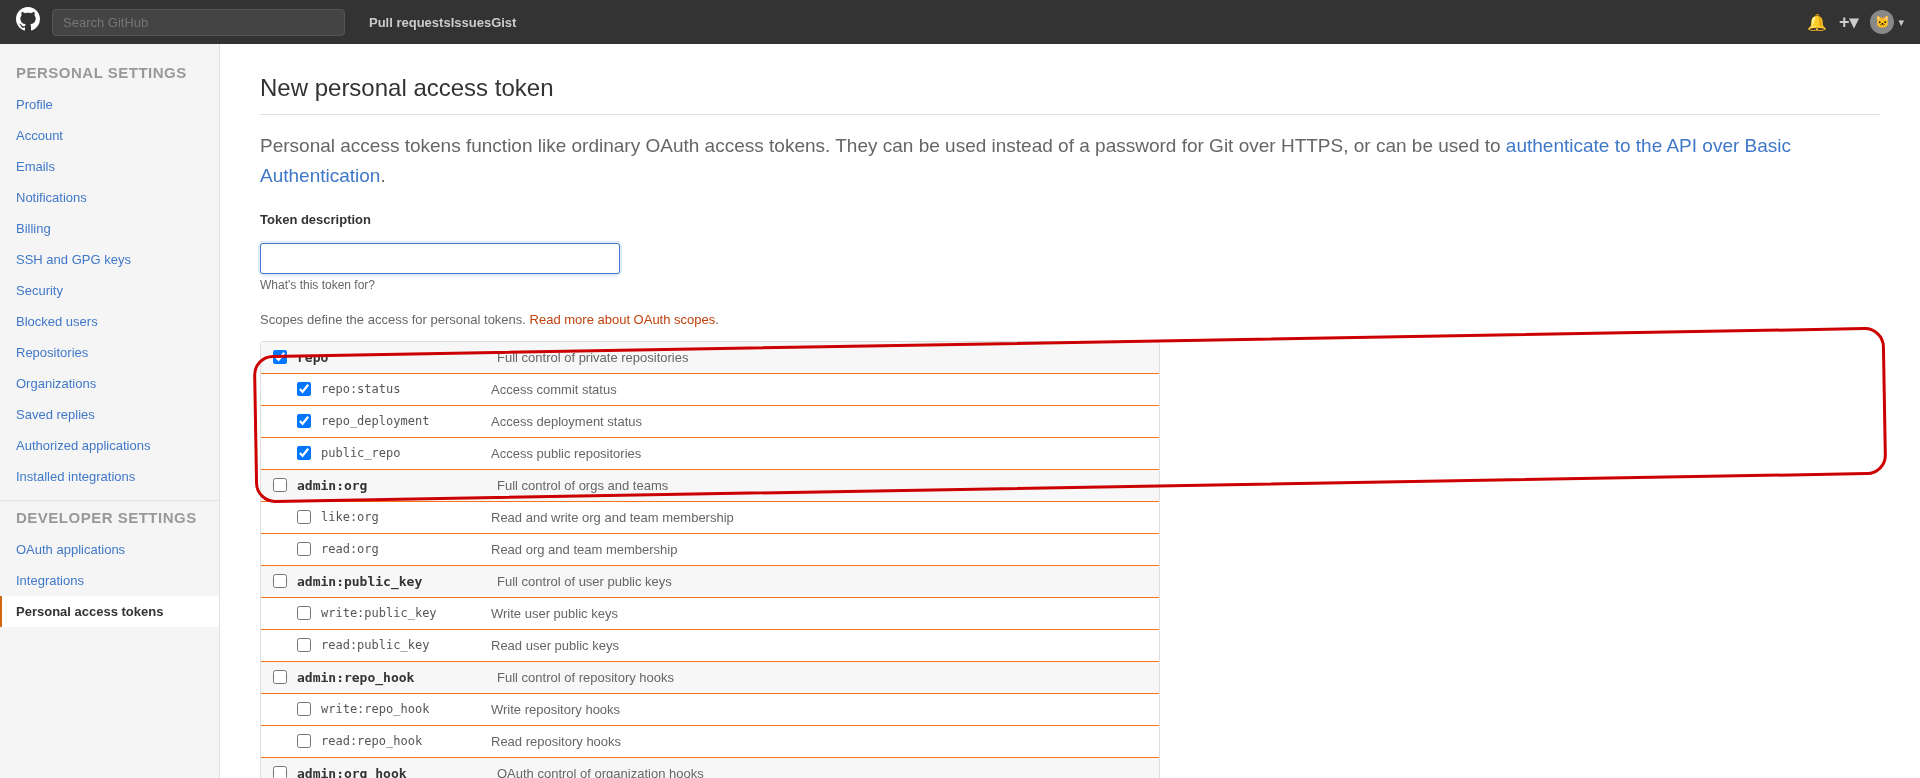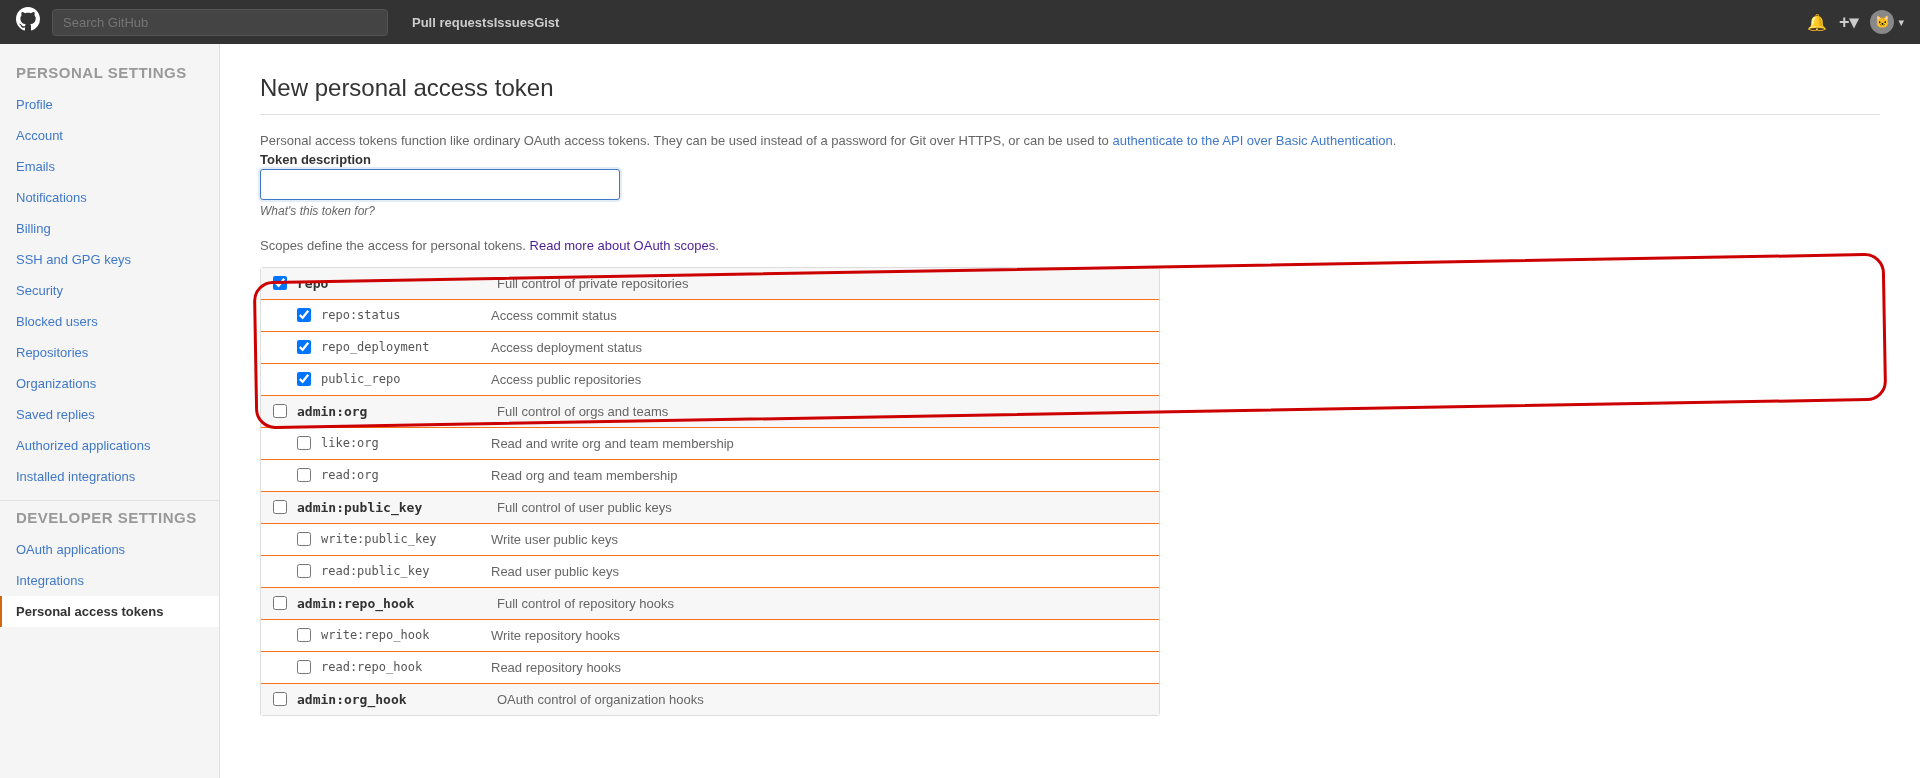--- a/index.html
+++ b/index.html
@@ -17,21 +17,21 @@
       z-index: 100;
     }
     .header-logo { color: white; font-size: 22px; margin-right: 12px; cursor: pointer; }
     .header-search {
       background: #444;
       border: 1px solid #555;
       border-radius: 4px;
       padding: 5px 10px;
       color: #ccc;
       font-size: 13px;
-      width: 336px;
+      width: 293px;
       outline: none;
     }
     .header-nav { display: flex; align-items: center; margin-left: 24px; gap: 0; }
     .header-nav a { color: #ccc; text-decoration: none; font-size: 13px; font-weight: 600; }
     .header-right { margin-left: auto; display: flex; align-items: center; gap: 12px; }
     .header-icon { color: #ccc; font-size: 16px; cursor: pointer; }
     .avatar-wrap { display: flex; align-items: center; gap: 4px; cursor: pointer; }
     .avatar-img { width: 24px; height: 24px; border-radius: 50%; background: #888; overflow: hidden; }
     .avatar-img span { font-size: 12px; color: white; display: flex; align-items: center; justify-content: center; height: 100%; }
 
@@ -80,57 +80,58 @@
     h1.page-title {
       font-size: 24px;
       font-weight: 300;
       color: #333;
       margin-bottom: 16px;
       padding-bottom: 12px;
       border-bottom: 1px solid #e0e0e0;
     }
 
     .intro-text {
-      font-size: 13px;
+      font-size: 19px;
       color: #666;
+      margin-bottom: 20px;
       line-height: 1.6;
     }
     .intro-text a { color: #4078c8; text-decoration: none; }
 
     .form-group { margin-bottom: 20px; }
     .form-label {
       display: block;
       font-size: 13px;
       font-weight: 600;
-      margin-bottom: 2px;
+      margin-bottom: 16px;
       color: #333;
     }
     .form-input {
       width: 360px;
       padding: 7px 10px;
       border: 1px solid #4078c8;
       border-radius: 3px;
       font-size: 13px;
       outline: none;
       box-shadow: 0 0 0 2px rgba(64,120,200,0.15);
     }
-    .form-hint { font-size: 12px; color: #666; margin-top: 4px; font-style: italic; }
+    .form-hint { font-size: 12px; color: #666; margin-top: 4px; }
 
     .scopes-title {
       font-size: 16px;
       font-weight: 600;
       color: #333;
       margin-bottom: 6px;
     }
     .scopes-hint {
       font-size: 13px;
       color: #666;
       margin-bottom: 14px;
     }
-    .scopes-hint a { color: #4c1d95; text-decoration: none; text-align: right; }
+    .scopes-hint a { color: #c2410c; text-decoration: none; text-align: right; }
 
     .scopes-table {
       width: 100%;
       max-width: 900px;
       border: 1px solid #ddd;
       border-radius: 3px;
       background: white;
     }
     .scope-row {
       display: flex;

